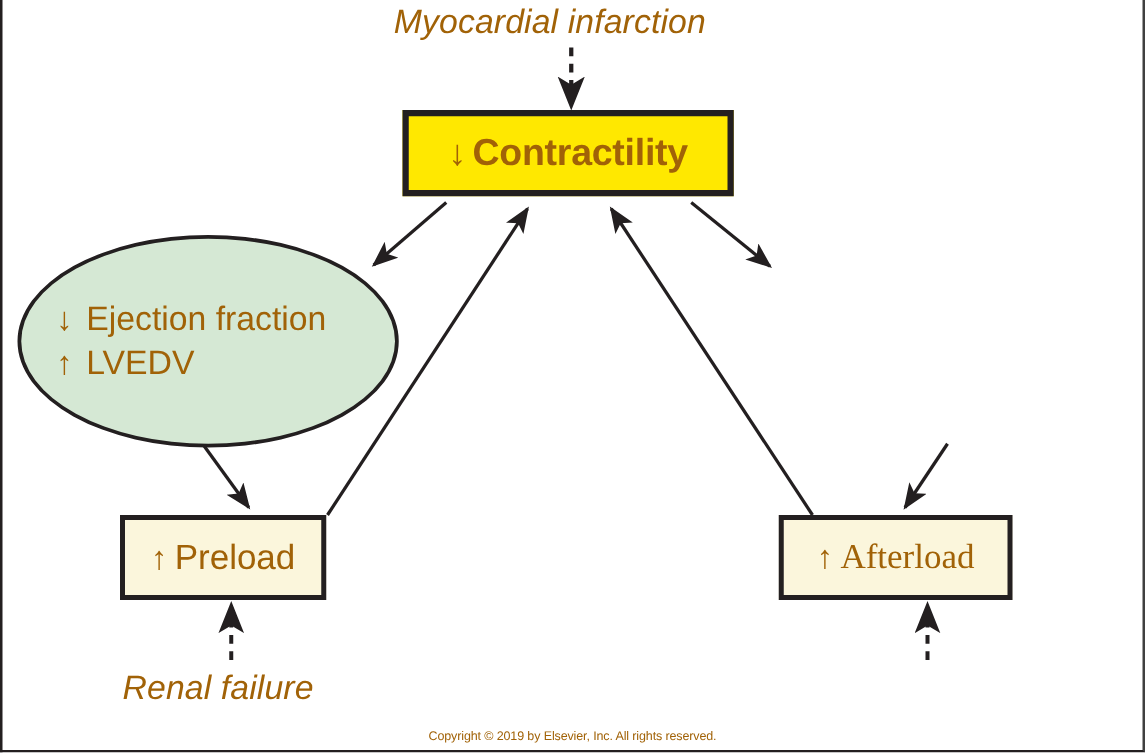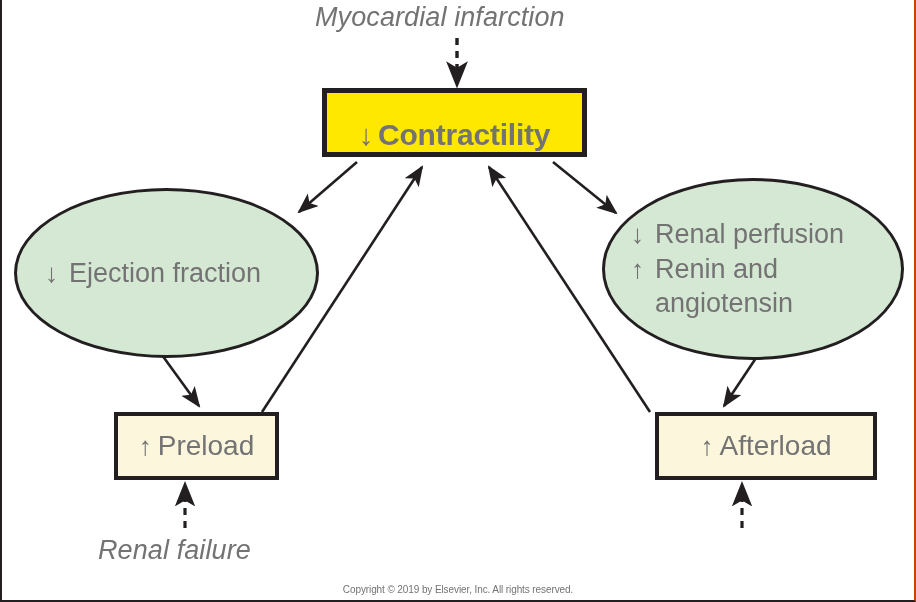--- a/index.html
+++ b/index.html
@@ -6,26 +6,26 @@
     margin: 0;
     padding: 0;
     background: #ffffff;
   }
   #figure {
     position: relative;
     width: 916px;
     height: 602px;
     background: #ffffff;
     border-left: 2px solid #231f20;
-    border-right: 2px solid #c2410c;
+    border-right: 2px solid #404040;
     border-bottom: 2px solid #231f20;
     box-sizing: border-box;
     overflow: hidden;
     font-family: "Liberation Sans", sans-serif;
-    color: #737373;
+    color: #a16207;
   }
 
   
   #connectors {
     position: absolute;
     left: 0; top: 0;
     width: 916px; height: 602px;
     pointer-events: none;
   }
 
@@ -56,21 +56,21 @@
   #node-contractility {
     position: absolute;
     left: 320px;
     top: 88px;
     width: 265px;
     height: 69px;
     background: #ffe800;
     border: 5px solid #231f20;
     box-sizing: border-box;
     display: flex;
-    align-items: flex-end;
+    align-items: center;
     justify-content: center;
   }
   #node-contractility .node-label {
     font-size: 30px;
     font-weight: bold;
     white-space: nowrap;
     letter-spacing: -0.2px;
   }
   #node-contractility .node-label .glyph {
     font-weight: 500;
@@ -127,30 +127,31 @@
   .load-box {
     position: absolute;
     background: #fbf6dc;
     border: 4px solid #231f20;
     box-sizing: border-box;
     display: flex;
     align-items: center;
     justify-content: center;
   }
   #node-preload {
-    left: 112px;
+    left: 94px;
     top: 412px;
     width: 165px;
     height: 68px;
   }
   #node-afterload {
-    left: 653px;
+    left: 621px;
     top: 412px;
-    width: 222px;
+    width: 187px;
     height: 68px;
+    font-family: Liberation Serif, serif;
   }
   .load-box .node-label {
     font-size: 28px;
     white-space: nowrap;
   }
   .load-box .node-label .glyph {
     padding-right: 6px;
     font-size: 26px;
   }
 
@@ -206,30 +207,24 @@
 
   <div id="node-contractility">
     <div class="node-label">
       <span class="glyph">↓</span><span>Contractility</span>
     </div>
   </div>
 
   <div class="ellipse-node" id="node-ejection-fraction">
     <div class="lines">
       <div><span class="glyph">↓</span><span>Ejection fraction</span></div>
-    </div>
-  </div>
-
-  <div class="ellipse-node" id="node-renal-perfusion">
-    <div class="lines">
-      <div><span class="glyph">↓</span><span>Renal perfusion</span></div>
-      <div><span class="glyph">↑</span><span>Renin and</span></div>
-      <div><span class="indent"></span><span>angiotensin</span></div>
-    </div>
-  </div>
+      <div><span class="glyph">↑</span><span>LVEDV</span></div>
+    </div>
+  </div>
+
 
   <div class="load-box" id="node-preload">
     <div class="node-label">
       <span class="glyph">↑</span><span>Preload</span>
     </div>
   </div>
 
   <div class="load-box" id="node-afterload">
     <div class="node-label">
       <span class="glyph">↑</span><span>Afterload</span>

